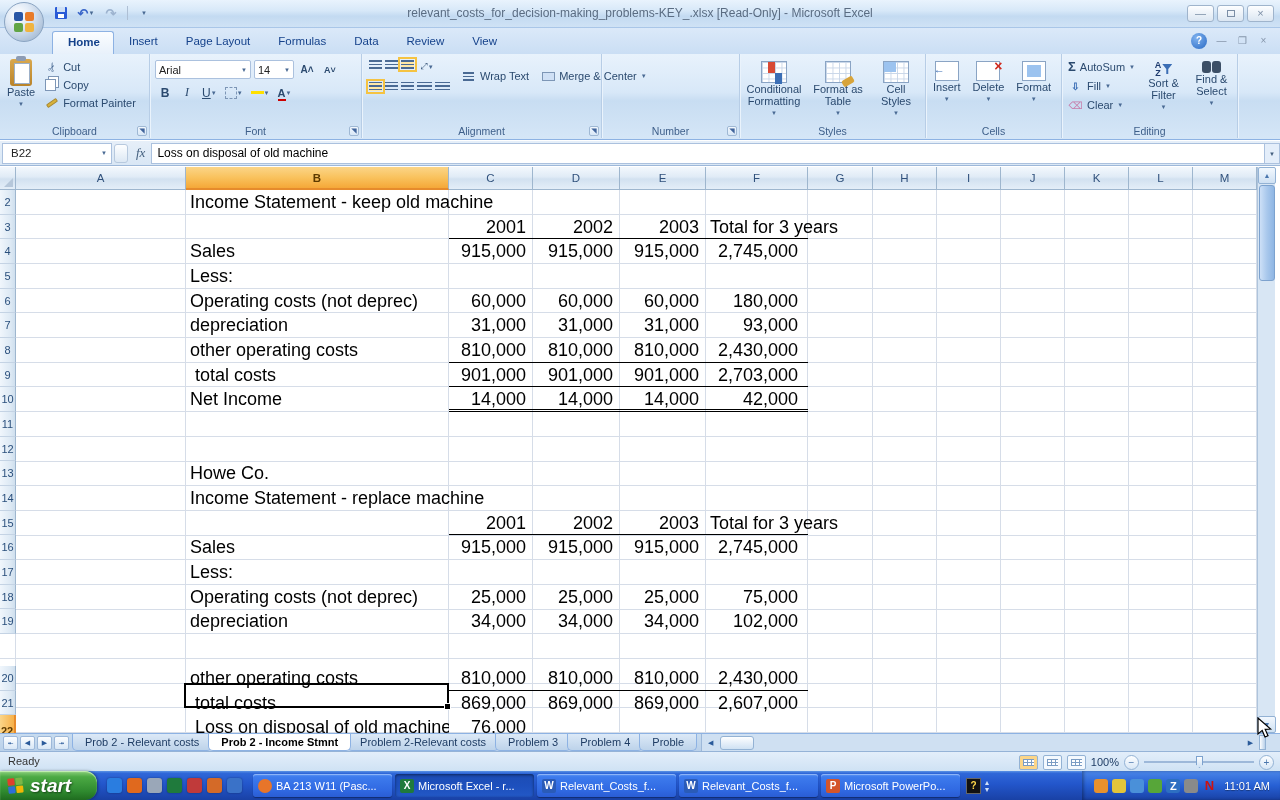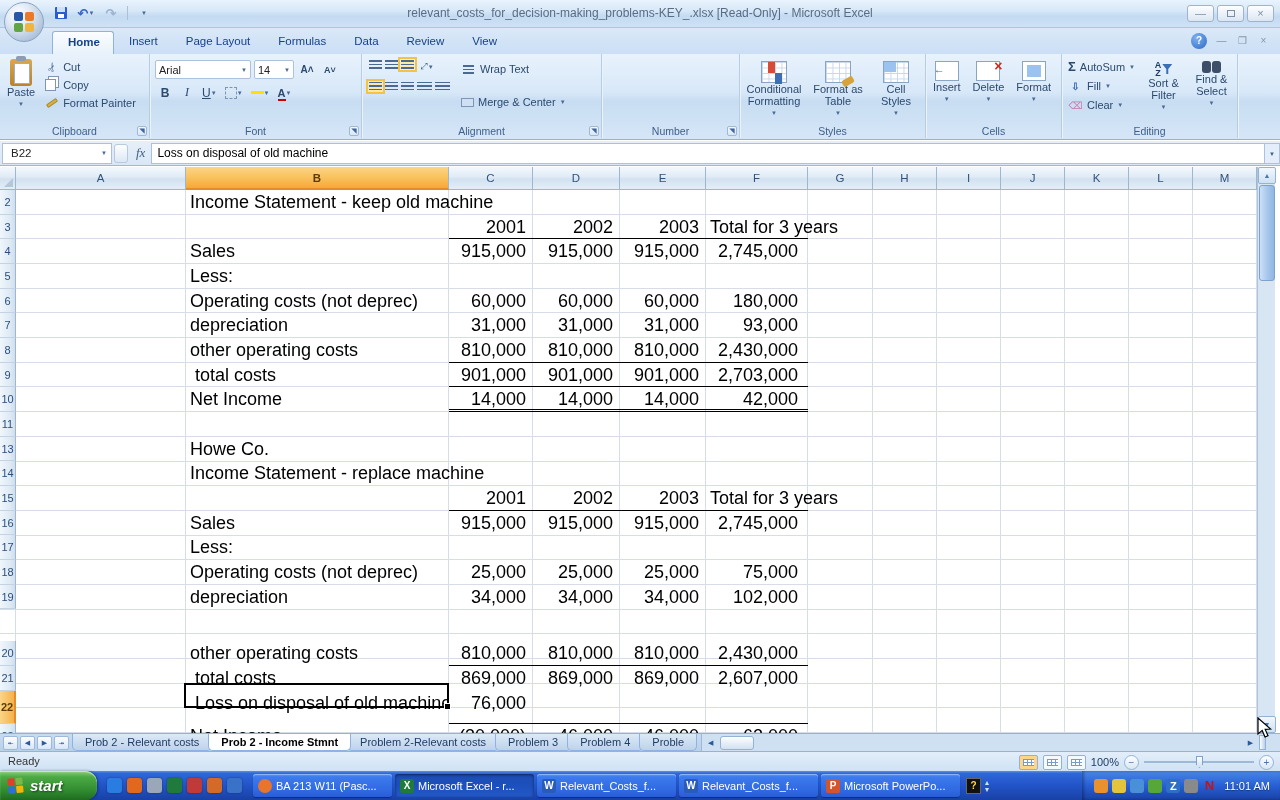--- a/index.html
+++ b/index.html
@@ -184,21 +184,21 @@
     background:linear-gradient(180deg,#fdfeff,#cfe1f3); border:1px solid #7da2ce; clip-path:polygon(0 0,100% 0,100% 70%,50% 100%,0 70%); }
 
   
   .taskbar { position:absolute; left:0; top:771px; width:1280px; height:29px;
     background:linear-gradient(180deg,#5a93e5 0%,#2f67d8 8%,#2356cb 45%,#1941a5 100%); display:flex; align-items:center; }
   .startbtn { height:29px; width:97px; border-radius:0 12px 12px 0; display:flex; align-items:center; gap:5px; padding-left:8px;
     background:linear-gradient(180deg,#8fd17e 0%,#4caa44 20%,#2f8a2f 70%,#1f6b1f 100%); box-shadow:inset 0 1px 1px #c8f0b8, 1px 0 3px rgba(0,0,0,.4);
     cursor:pointer; }
   .startflag { width:17px; height:16px; display:grid; grid-template-columns:7px 7px; grid-template-rows:7px 7px; gap:1px; transform:rotate(-6deg); }
   .startflag span { border-radius:1px; }
-  .startlabel { color:#fff; font-size:15px; font-weight:bold; font-style:italic; text-shadow:1px 1px 2px rgba(0,0,0,.5); }
+  .startlabel { color:#fff; font-size:19px; font-weight:bold; font-style:italic; text-shadow:1px 1px 2px rgba(0,0,0,.5); }
   .qlaunch { display:flex; align-items:center; gap:5px; padding:0 8px 0 10px; height:29px; }
   .qlicon { width:15px; height:15px; border-radius:3px; cursor:pointer; box-shadow:0 0 2px rgba(0,0,0,.4); }
   .tbtn { width:139px; height:23px; margin-left:3px; border-radius:3px; display:flex; align-items:center; gap:4px; padding:0 5px;
     background:linear-gradient(180deg,#639af5 0%,#3d7bed 12%,#3069e2 70%,#2a5dd4 100%); box-shadow:inset 0 1px 0 #8cb4f8, 0 1px 1px rgba(0,0,0,.35);
     color:#fff; font-size:11px; cursor:pointer; white-space:nowrap; overflow:hidden; }
   .tbtn.active { background:linear-gradient(180deg,#1c4cb4 0%,#1d50bd 50%,#2358c6 100%); box-shadow:inset 0 1px 3px rgba(0,0,0,.5); }
   .appic { width:14px; height:14px; border-radius:2px; flex:none; font-size:10px; font-weight:bold; color:#fff;
     display:flex; align-items:center; justify-content:center; }
   .extra-tools { display:flex; align-items:center; gap:4px; margin-left:6px; }
   .blackic { width:15px; height:16px; background:#111; border:1px solid #666; color:#ffd84a; font-size:10px; font-weight:bold;
@@ -353,21 +353,21 @@
             <span class="fbtn" style="height:13px;font-size:9px">⤢<span class="dd">▼</span></span>
           </div>
           <div style="display:flex; gap:3px; margin-top:9px;">
             <span class="bars sel"></span>
             <span class="bars"></span>
             <span class="bars"></span>
             <span class="bars" style="width:15px"></span>
             <span class="bars" style="width:15px"></span>
           </div>
         </div>
-        <div style="display:flex; flex-direction:column; gap:18px; padding-top:1px;">
+        <div style="display:flex; flex-direction:row; gap:7px; padding-top:1px;">
           <div class="smallrow">
               <span class="icon16">
                 <span class="bars" style="width:11px"></span>
               </span>
               <span>Wrap Text</span>
             </div>
           <div class="smallrow">
               <span class="icon16" style="border:1px solid #7d96b6;width:13px;height:9px;background:#cfe0f5"></span>
               <span>Merge &amp; Center</span>
               <span class="dd">▼</span>
@@ -678,20 +678,36 @@
           <div class="cell colF" style="width: 102px;"></div>
           <div class="cell colG" style="width: 65px;"></div>
           <div class="cell colH" style="width: 64px;"></div>
           <div class="cell colI" style="width: 64px;"></div>
           <div class="cell colJ" style="width: 64px;"></div>
           <div class="cell colK" style="width: 64px;"></div>
           <div class="cell colL" style="width: 64px;"></div>
           <div class="cell colM" style="width: 64px;"></div>
         </div>
         <div class="grow" style="height: 24.6818px;">
+          <div class="rownum">12</div>
+          <div class="cell colA" style="width: 170px;"></div>
+          <div class="cell colB" style="width: 263px;"></div>
+          <div class="cell colC" style="width: 84px;"></div>
+          <div class="cell colD" style="width: 87px;"></div>
+          <div class="cell colE" style="width: 86px;"></div>
+          <div class="cell colF" style="width: 102px;"></div>
+          <div class="cell colG" style="width: 65px;"></div>
+          <div class="cell colH" style="width: 64px;"></div>
+          <div class="cell colI" style="width: 64px;"></div>
+          <div class="cell colJ" style="width: 64px;"></div>
+          <div class="cell colK" style="width: 64px;"></div>
+          <div class="cell colL" style="width: 64px;"></div>
+          <div class="cell colM" style="width: 64px;"></div>
+        </div>
+        <div class="grow" style="height: 24.6818px;">
           <div class="rownum">13</div>
           <div class="cell colA" style="width: 170px;"></div>
           <div class="cell colB txt" style="width: 263px;">Howe Co.</div>
           <div class="cell colC" style="width: 84px;"></div>
           <div class="cell colD" style="width: 87px;"></div>
           <div class="cell colE" style="width: 86px;"></div>
           <div class="cell colF" style="width: 102px;"></div>
           <div class="cell colG" style="width: 65px;"></div>
           <div class="cell colH" style="width: 64px;"></div>
           <div class="cell colI" style="width: 64px;"></div>

